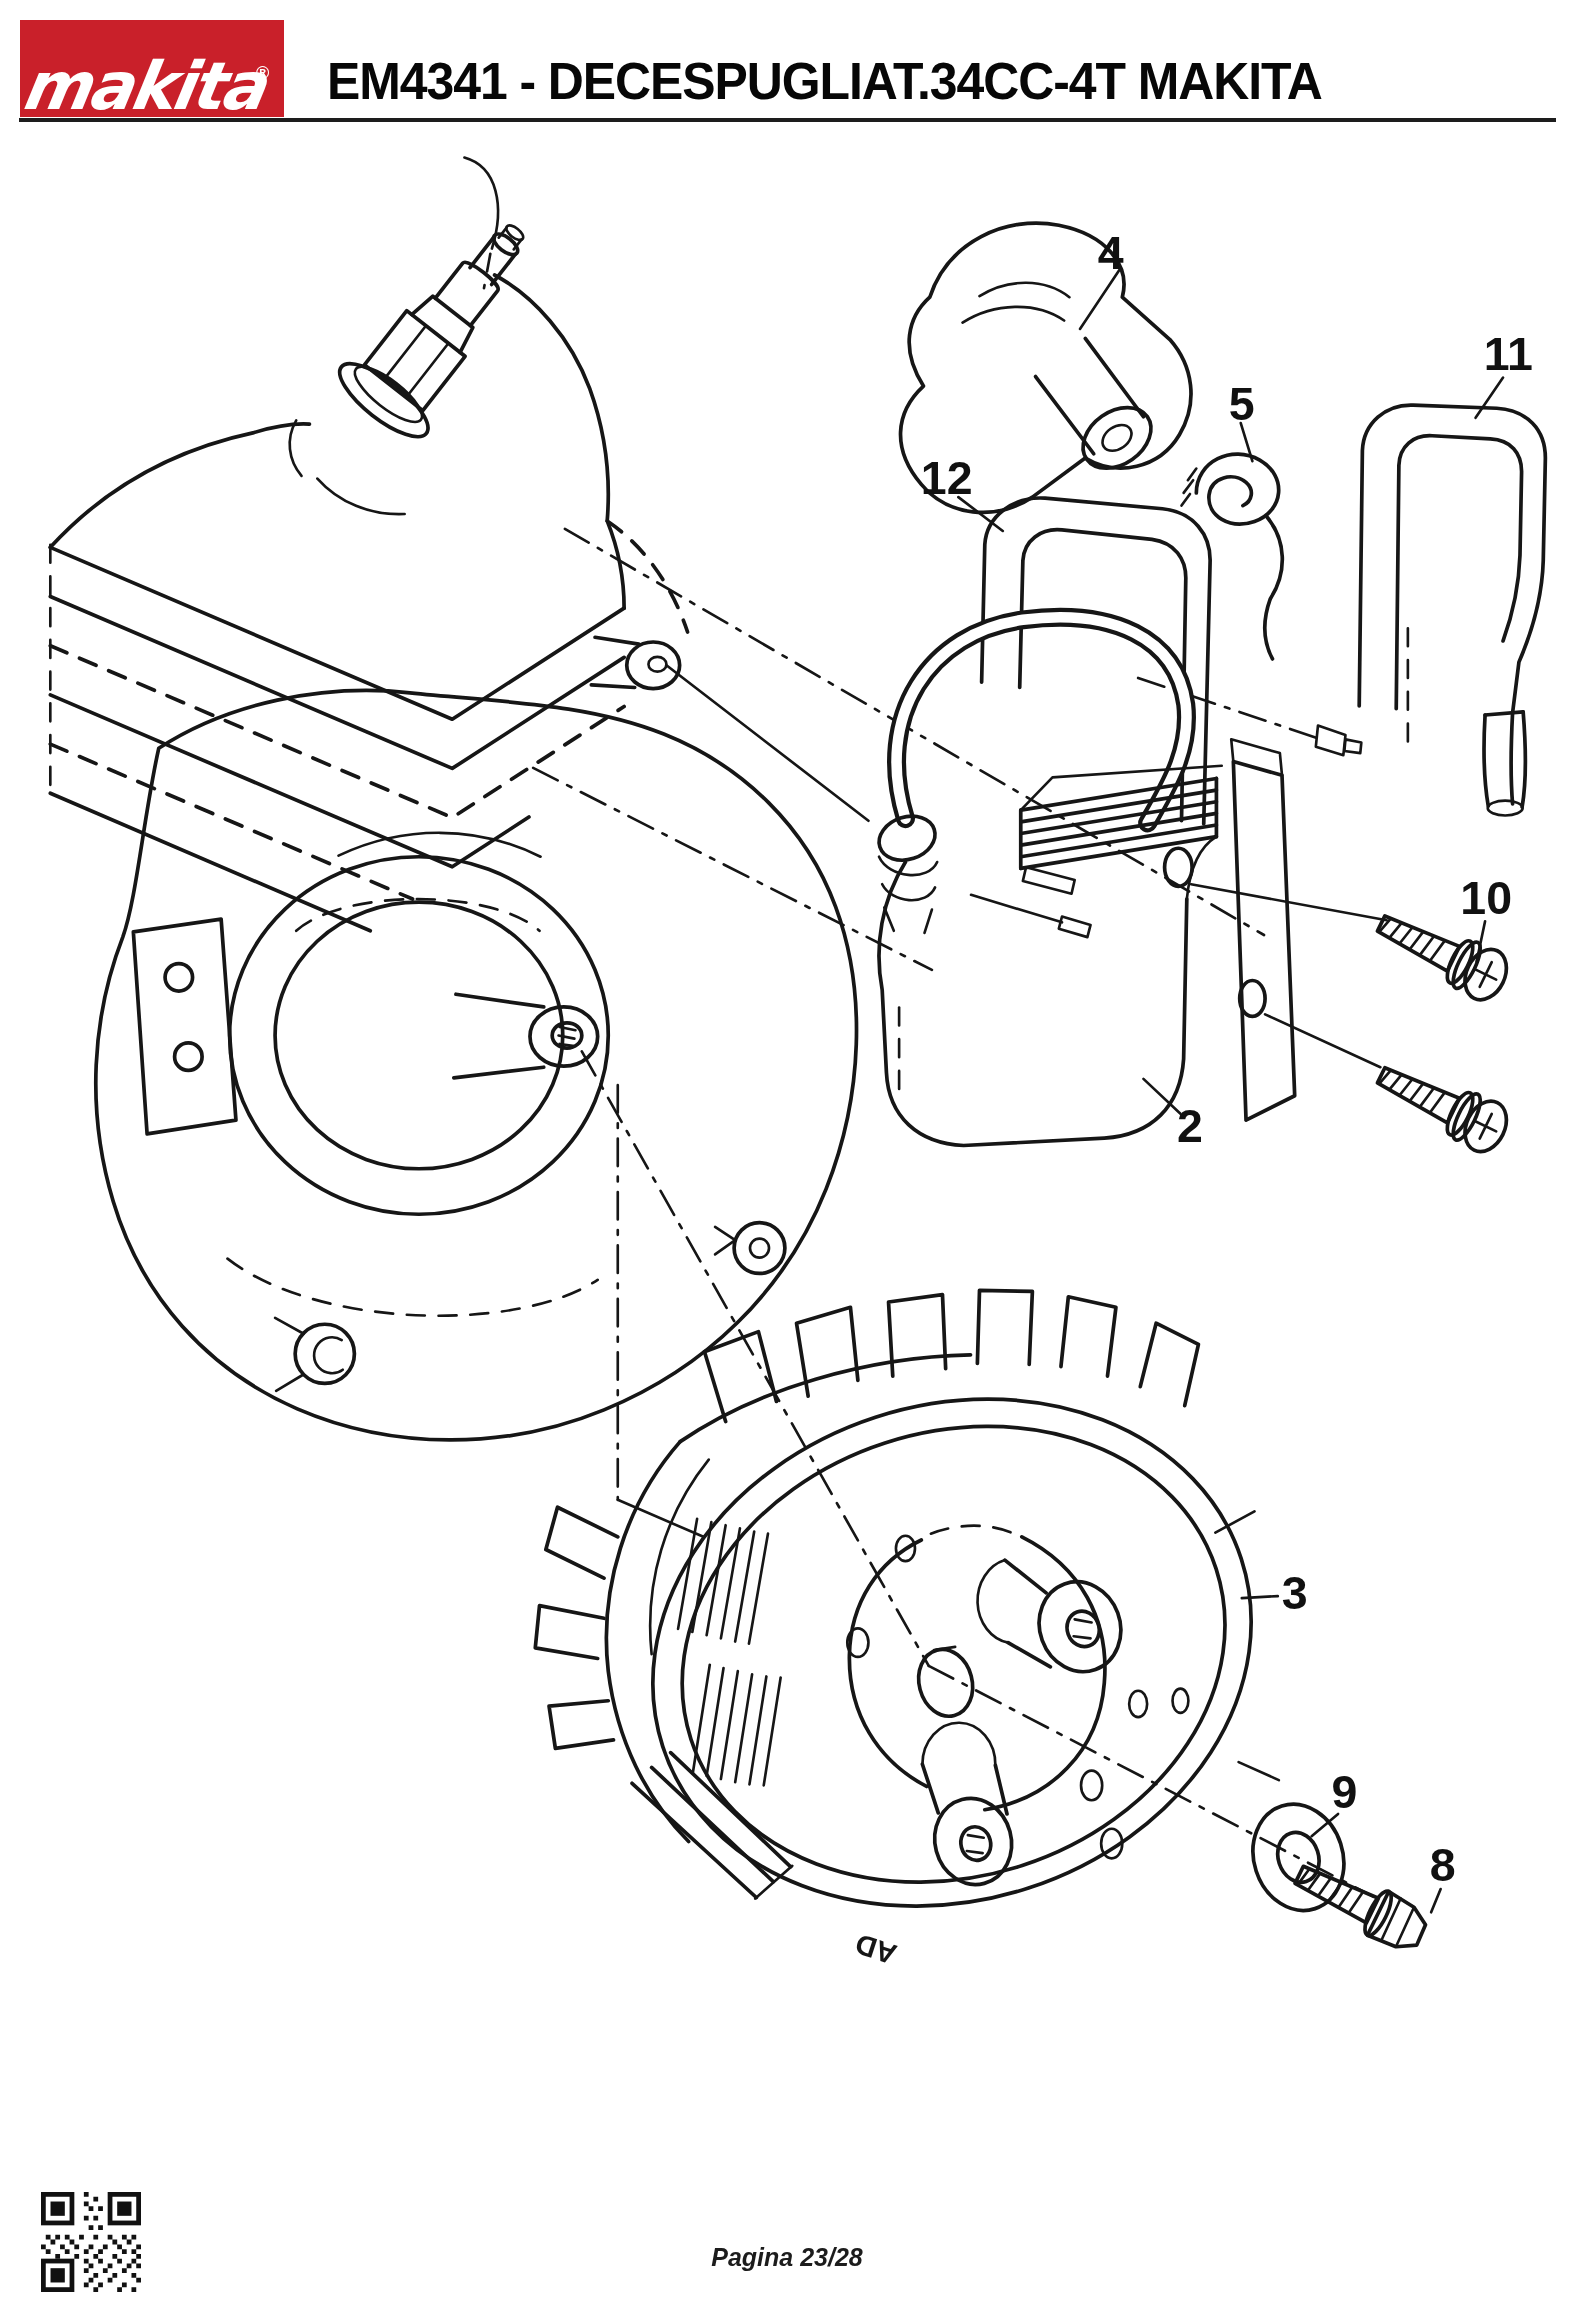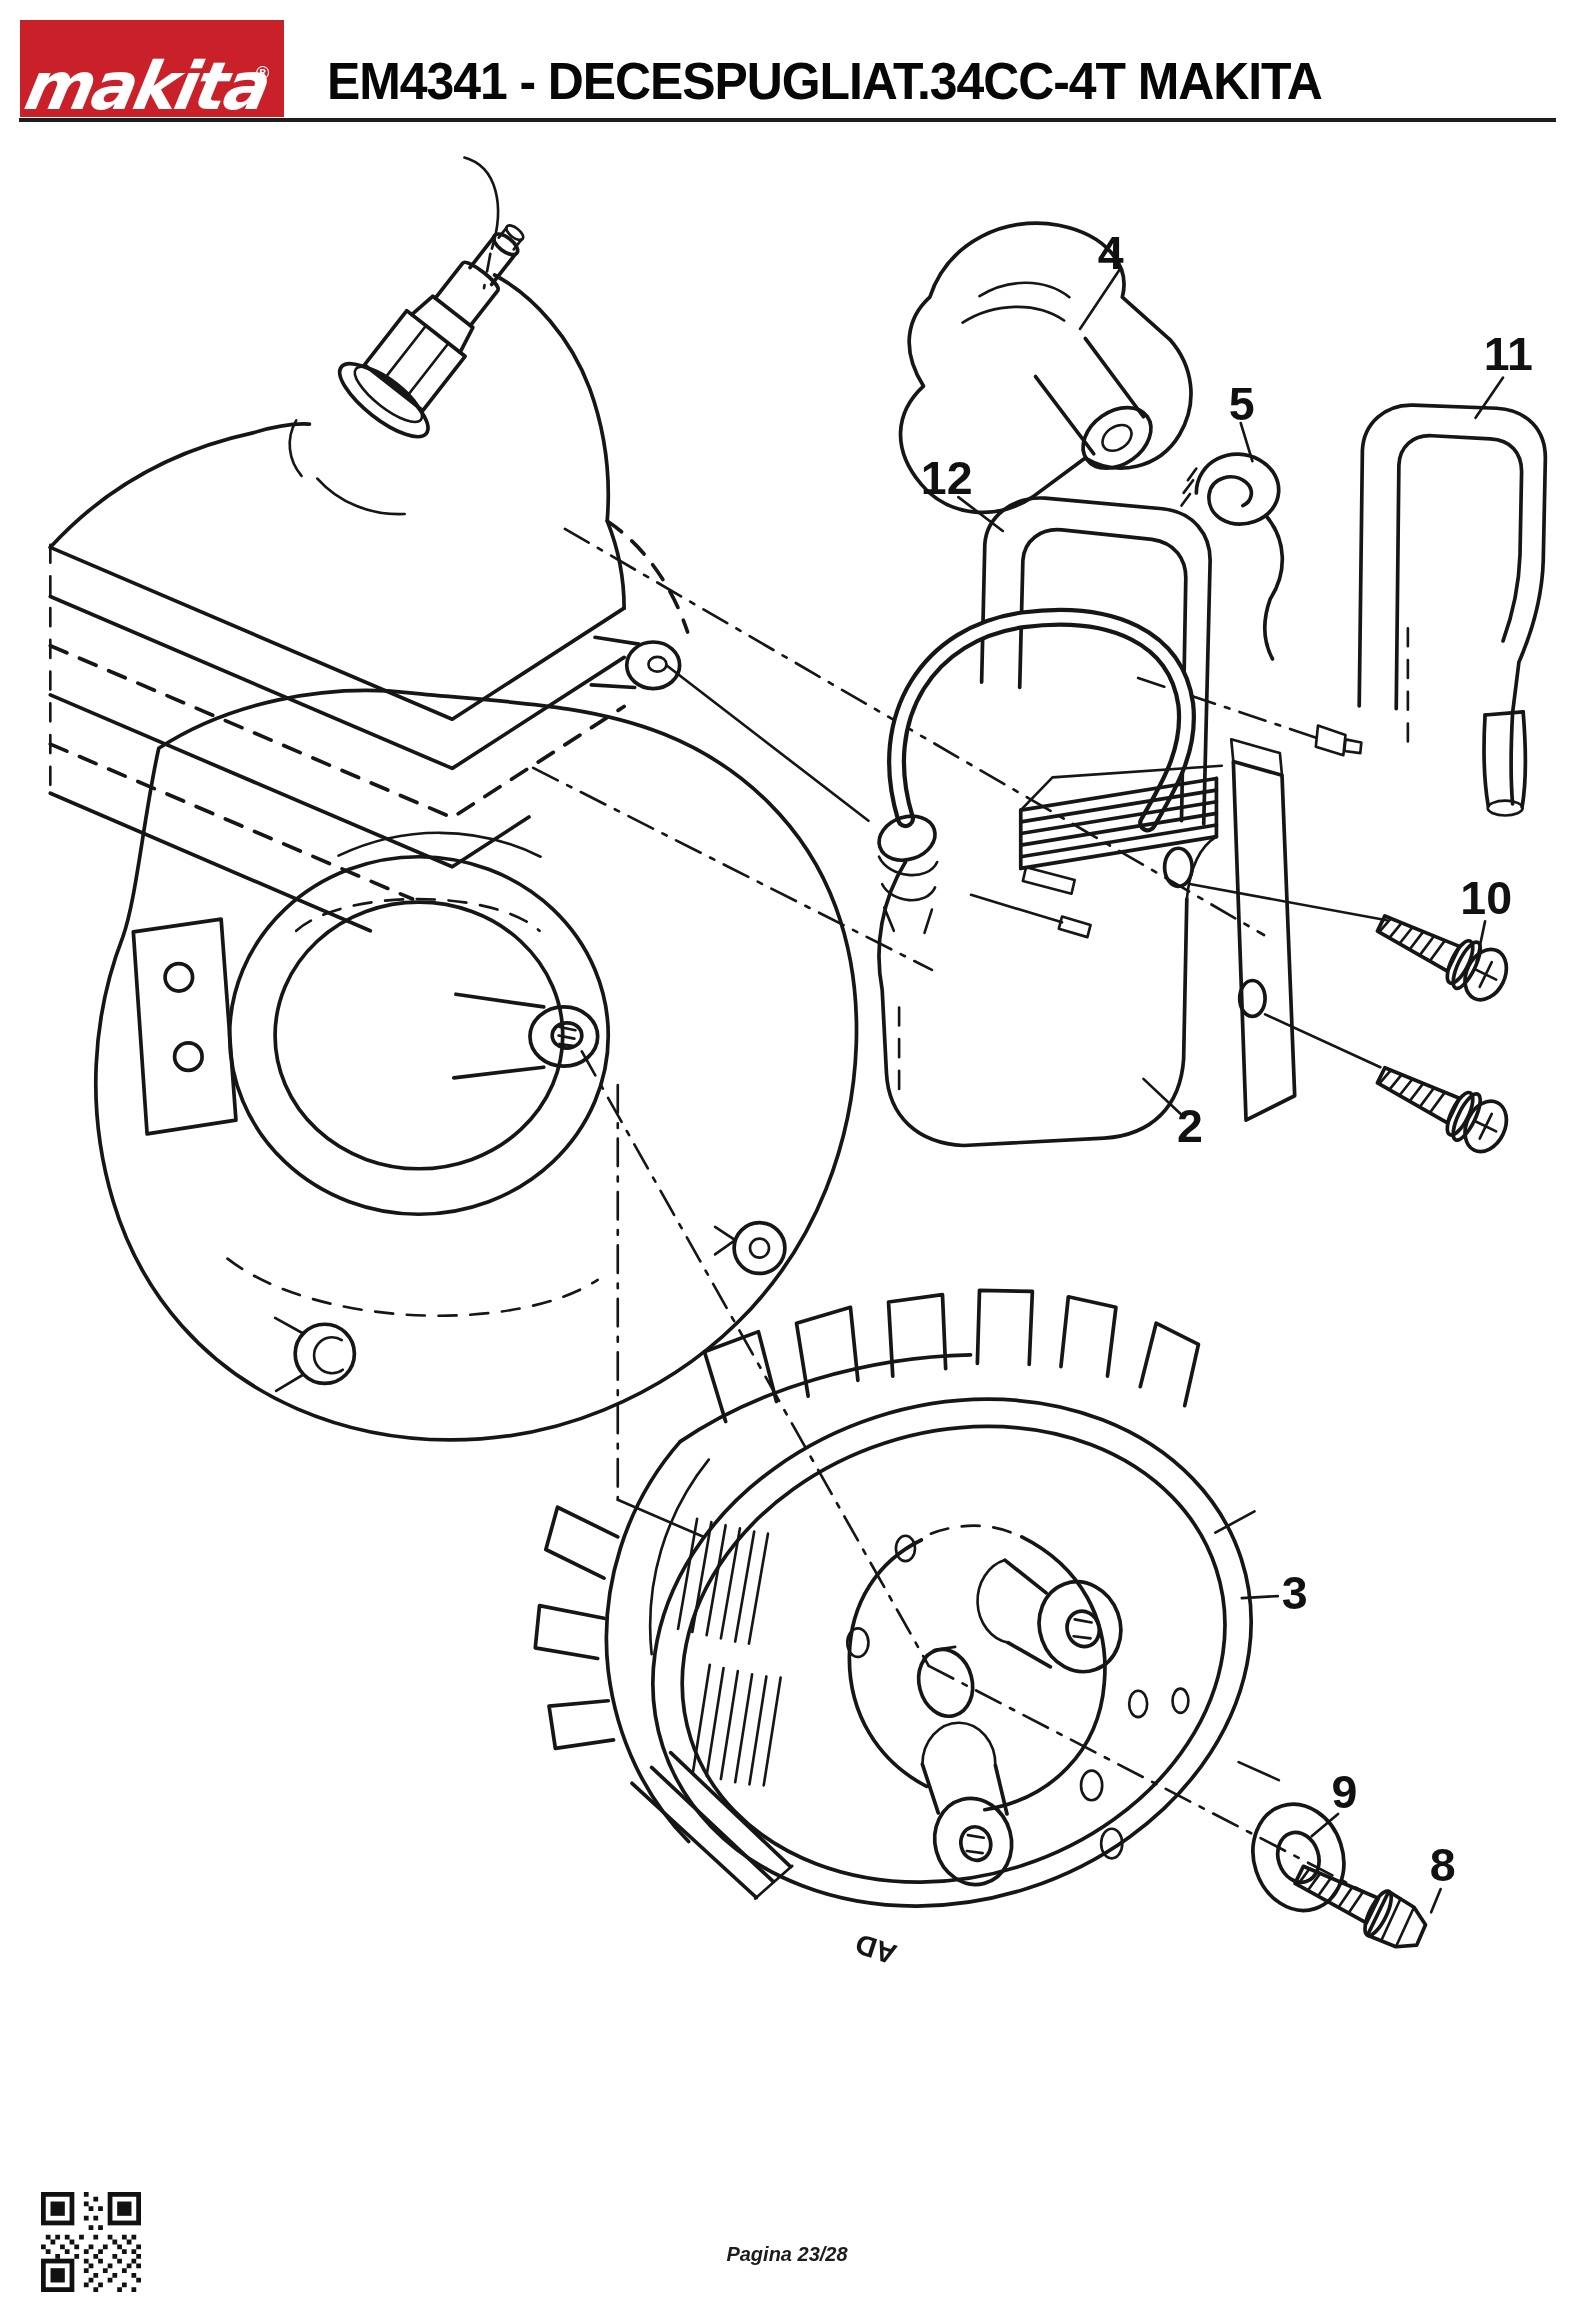--- a/index.html
+++ b/index.html
@@ -8,21 +8,21 @@
   
   #logo-box{position:absolute;left:20px;top:20px;width:264px;height:97px;background:#c9202a;}
   #logo-script{position:absolute;left:7.4px;top:34px;font-family:"DejaVu Sans", sans-serif;
         font-style:italic;font-weight:bold;font-size:66px;line-height:1;color:#ffffff;
         letter-spacing:-2.6px;transform:skewX(-12deg);}
   #logo-reg{position:absolute;left:236px;top:43px;color:#ffffff;font-size:18px;font-weight:bold;}
   #page-title{position:absolute;left:327px;top:51px;font-size:52px;font-weight:bold;color:#070707;
         letter-spacing:-1.1px;white-space:nowrap;transform:scaleX(.96);transform-origin:left top;}
   #header-rule{position:absolute;left:19px;top:118px;width:1537px;height:3.7px;background:#1d1d1d;}
   
-  #page-num{position:absolute;left:0;top:2243px;width:100%;text-align:center;font-size:20px;
+  #page-num{position:absolute;left:0;top:2243px;width:100%;text-align:center;font-size:25px;
         font-style:italic;font-weight:bold;color:#1c1c1c;}
   #qr{position:absolute;left:41px;top:2192px;}
   
   #diagram{position:absolute;left:0;top:0;width:1574px;height:2319px;}
   .ln{fill:none;stroke:#161616;stroke-width:7;stroke-linecap:round;stroke-linejoin:round;}
   .thin{fill:none;stroke:#161616;stroke-width:5;stroke-linecap:round;stroke-linejoin:round;}
   .dash{stroke-dasharray:34 26;}
   .dashdot{stroke-dasharray:52 20 9 20;}
   .tube-out{fill:none;stroke:#161616;stroke-width:36;stroke-linecap:round;}
   .tube-in{fill:none;stroke:#ffffff;stroke-width:20;stroke-linecap:round;}

